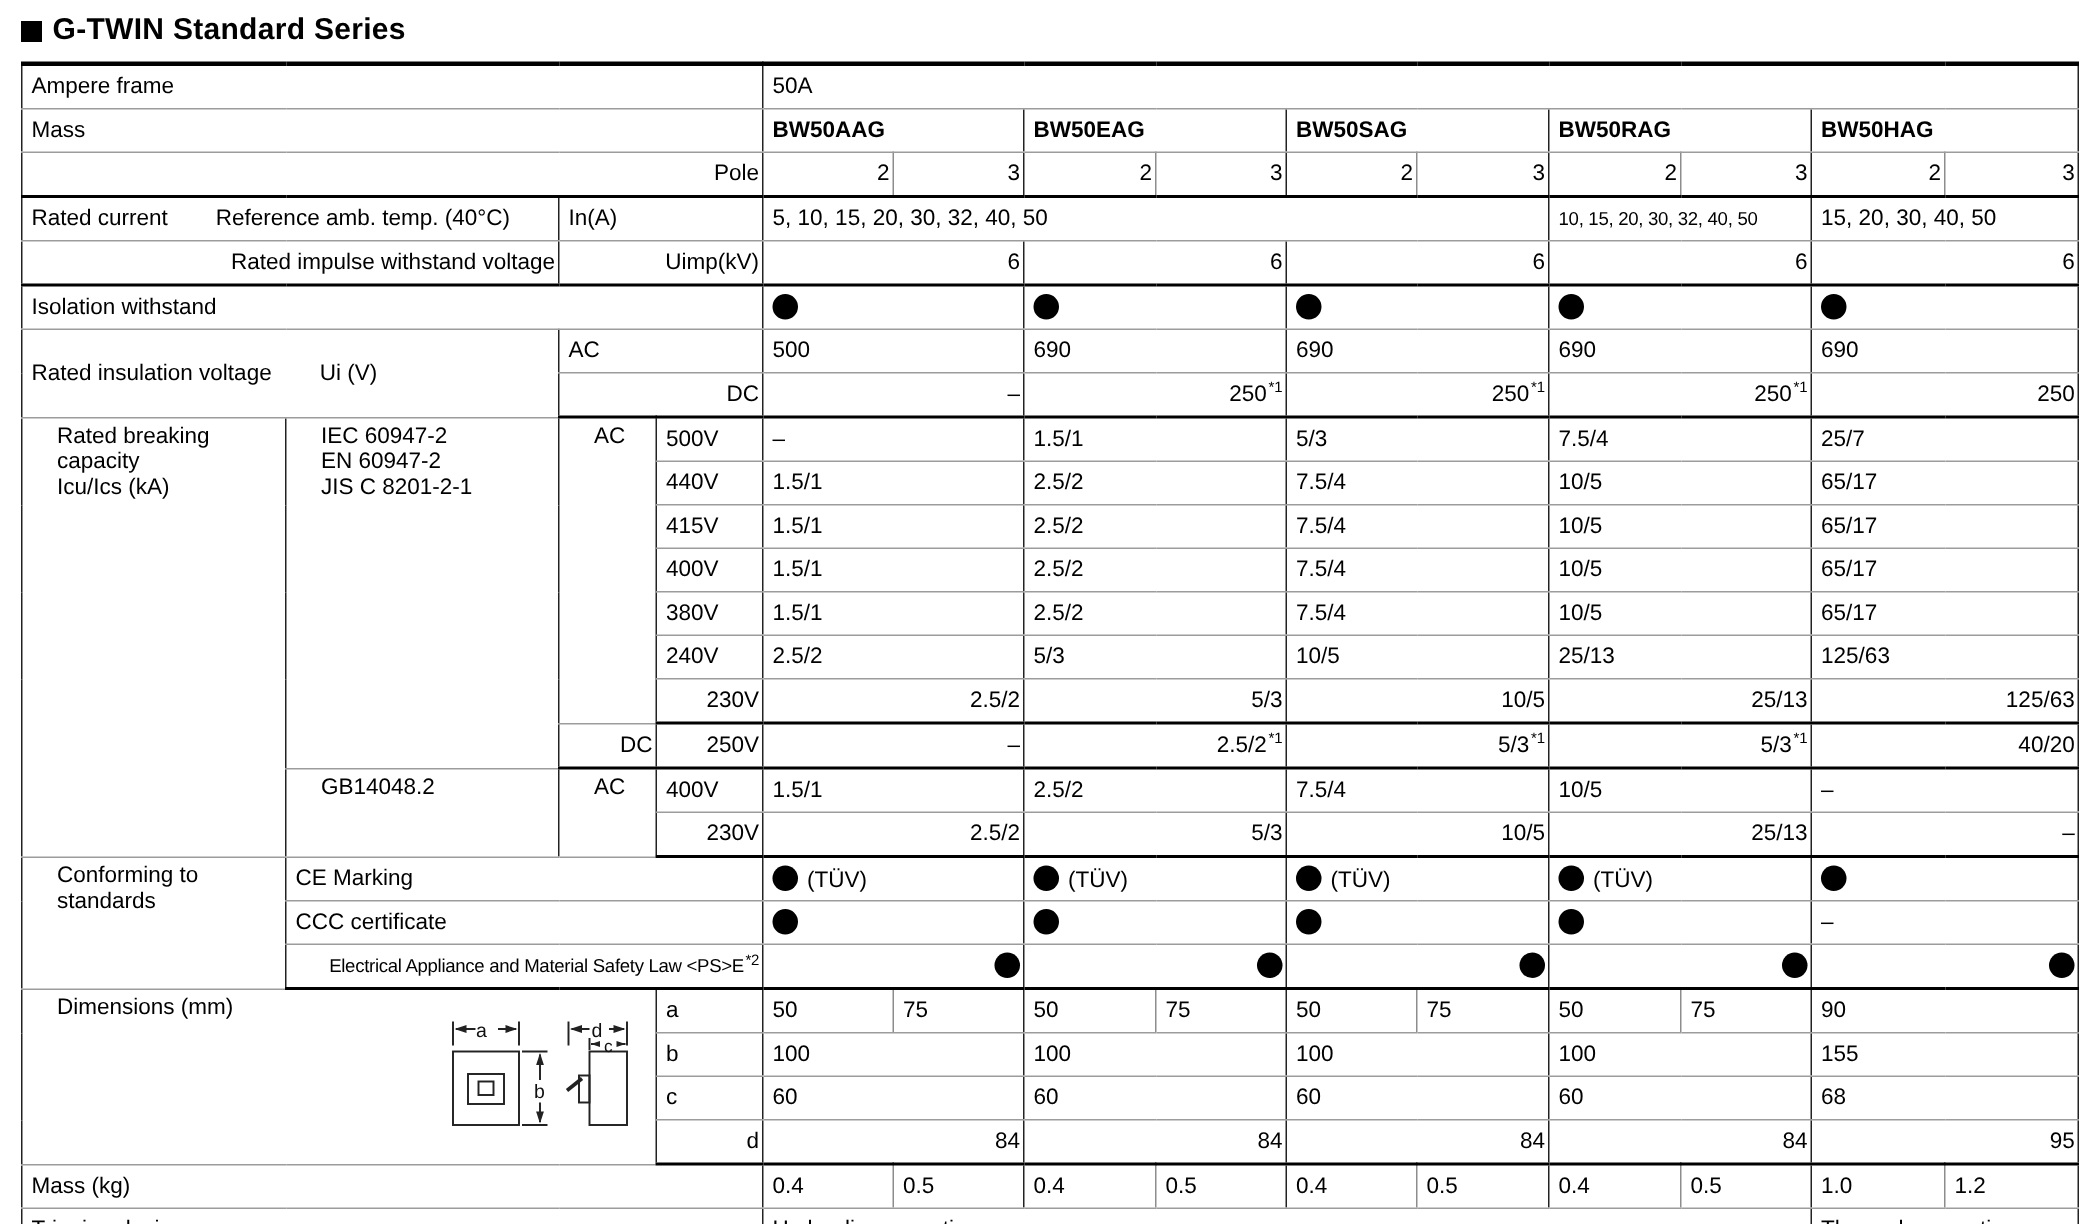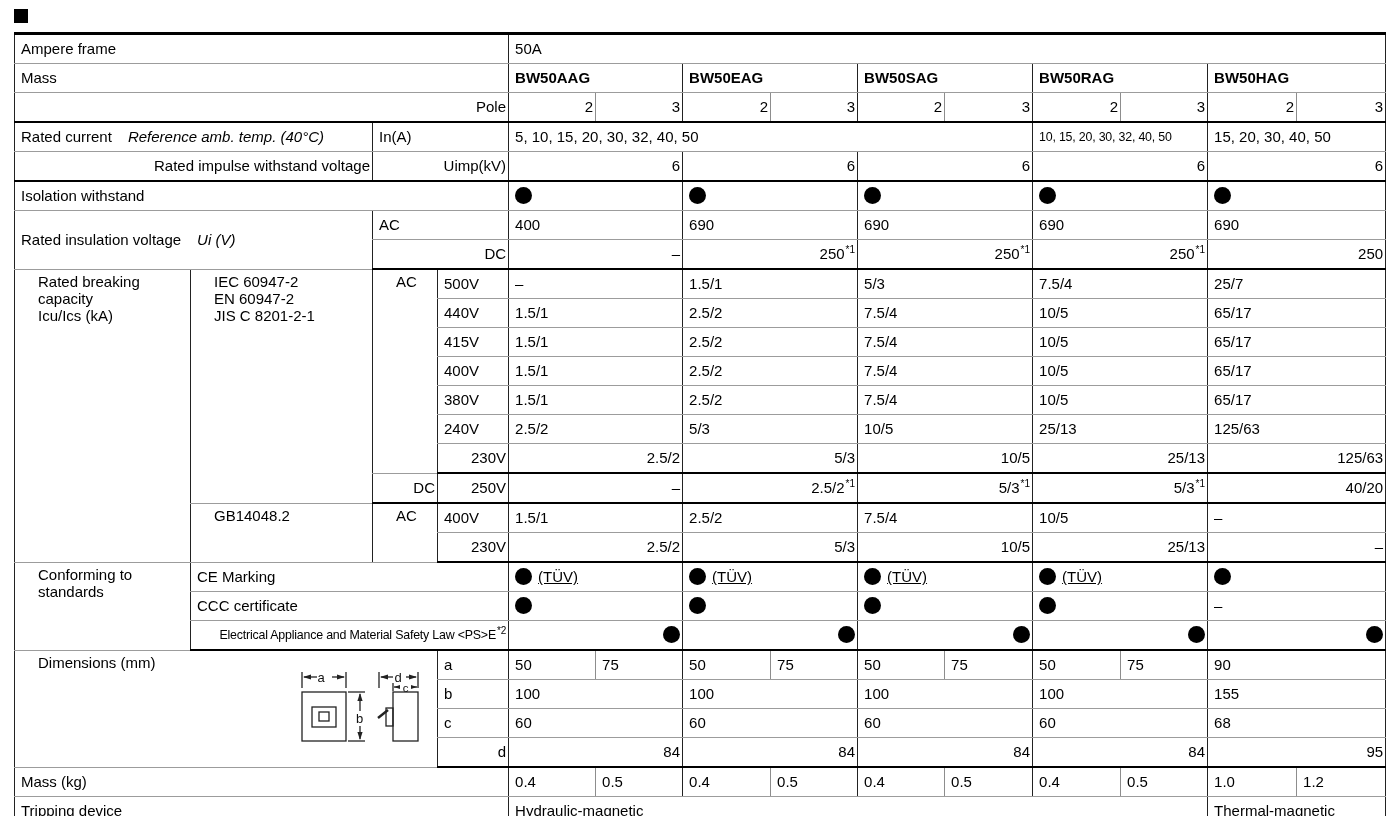--- a/index.html
+++ b/index.html
@@ -18,39 +18,40 @@
   }
   td{
     height:28px;padding:0 2px 0 6px;font-size:15px;vertical-align:middle;
     white-space:nowrap;overflow:hidden;line-height:1.16;
   }
   td.vtop{vertical-align:top;padding-top:3px;padding-left:23px;}
   td.pre{white-space:pre-line;}
   .bold{font-weight:bold;}
   .small{font-size:12.4px;letter-spacing:-0.2px;}
   sup{font-size:10px;line-height:0;vertical-align:super;margin-left:1px;}
-  .t2{margin-left:16px;font-style:italic;}
+  .t2{margin-left:32px;}
   .dot{display:inline-block;width:17px;height:17px;border-radius:50%;background:#000;vertical-align:-3px;}
-  .after-dot{margin-left:6px;text-decoration:underline;}
+  .after-dot{margin-left:6px;}
   .bl-k{border-left:1px solid #222;}
   .bl-g{border-left:1px solid #8d8d8d;}
   tr.sep-thin>td{border-bottom:1px solid #9c9c9c;}
   tr.sep-thick>td{border-bottom:2px solid #000;text-align:right;}
   td.bb-thick{border-bottom:2px solid #000;}
   .diagram-cell{position:relative;}
   .diagram-cell svg{position:absolute;left:0;top:0;pointer-events:none;}
   svg line, svg rect, svg polyline{stroke:#222;stroke-width:1.3;fill:none;}
   svg polygon{fill:#222;stroke:none;}
   svg text{fill:#111;font-size:13px;font-family:"Liberation Sans","DejaVu Sans",sans-serif;}
 </style>
 </head>
 <body>
 
 <div class="title-row">
   <span class="sq"></span>
+  <span class="title-text">G-TWIN Standard Series</span>
 </div>
 
 <table>
     <colgroup>
       <col style="width: 176px;">
       <col style="width: 182px;">
       <col style="width: 65px;">
       <col style="width: 71px;">
       <col style="width: 87px;">
       <col style="width: 87px;">
@@ -109,21 +110,21 @@
         <td colspan="4" class="bl-n"><span class="ct">Isolation withstand</span></td>
         <td colspan="2" class="bl-k"><span class="dot"></span></td>
         <td colspan="2" class="bl-k"><span class="dot"></span></td>
         <td colspan="2" class="bl-k"><span class="dot"></span></td>
         <td colspan="2" class="bl-k"><span class="dot"></span></td>
         <td colspan="2" class="bl-k"><span class="dot"></span></td>
       </tr>
       <tr class="sep-thin">
         <td colspan="2" rowspan="2" class="bl-n bb-thick"><span class="ct">Rated insulation voltage</span><span class="t2">Ui (V)</span></td>
         <td colspan="2" class="bl-k"><span class="ct">AC</span></td>
-        <td colspan="2" class="bl-k"><span class="ct">400</span></td>
+        <td colspan="2" class="bl-k"><span class="ct">500</span></td>
         <td colspan="2" class="bl-k"><span class="ct">690</span></td>
         <td colspan="2" class="bl-k"><span class="ct">690</span></td>
         <td colspan="2" class="bl-k"><span class="ct">690</span></td>
         <td colspan="2" class="bl-k"><span class="ct">690</span></td>
       </tr>
       <tr class="sep-thick">
         <td colspan="2" class="bl-k"><span class="ct">DC</span></td>
         <td colspan="2" class="bl-k"><span class="ct">–</span></td>
         <td colspan="2" class="bl-k"><span class="ct">250</span><sup>*1</sup></td>
         <td colspan="2" class="bl-k"><span class="ct">250</span><sup>*1</sup></td>

